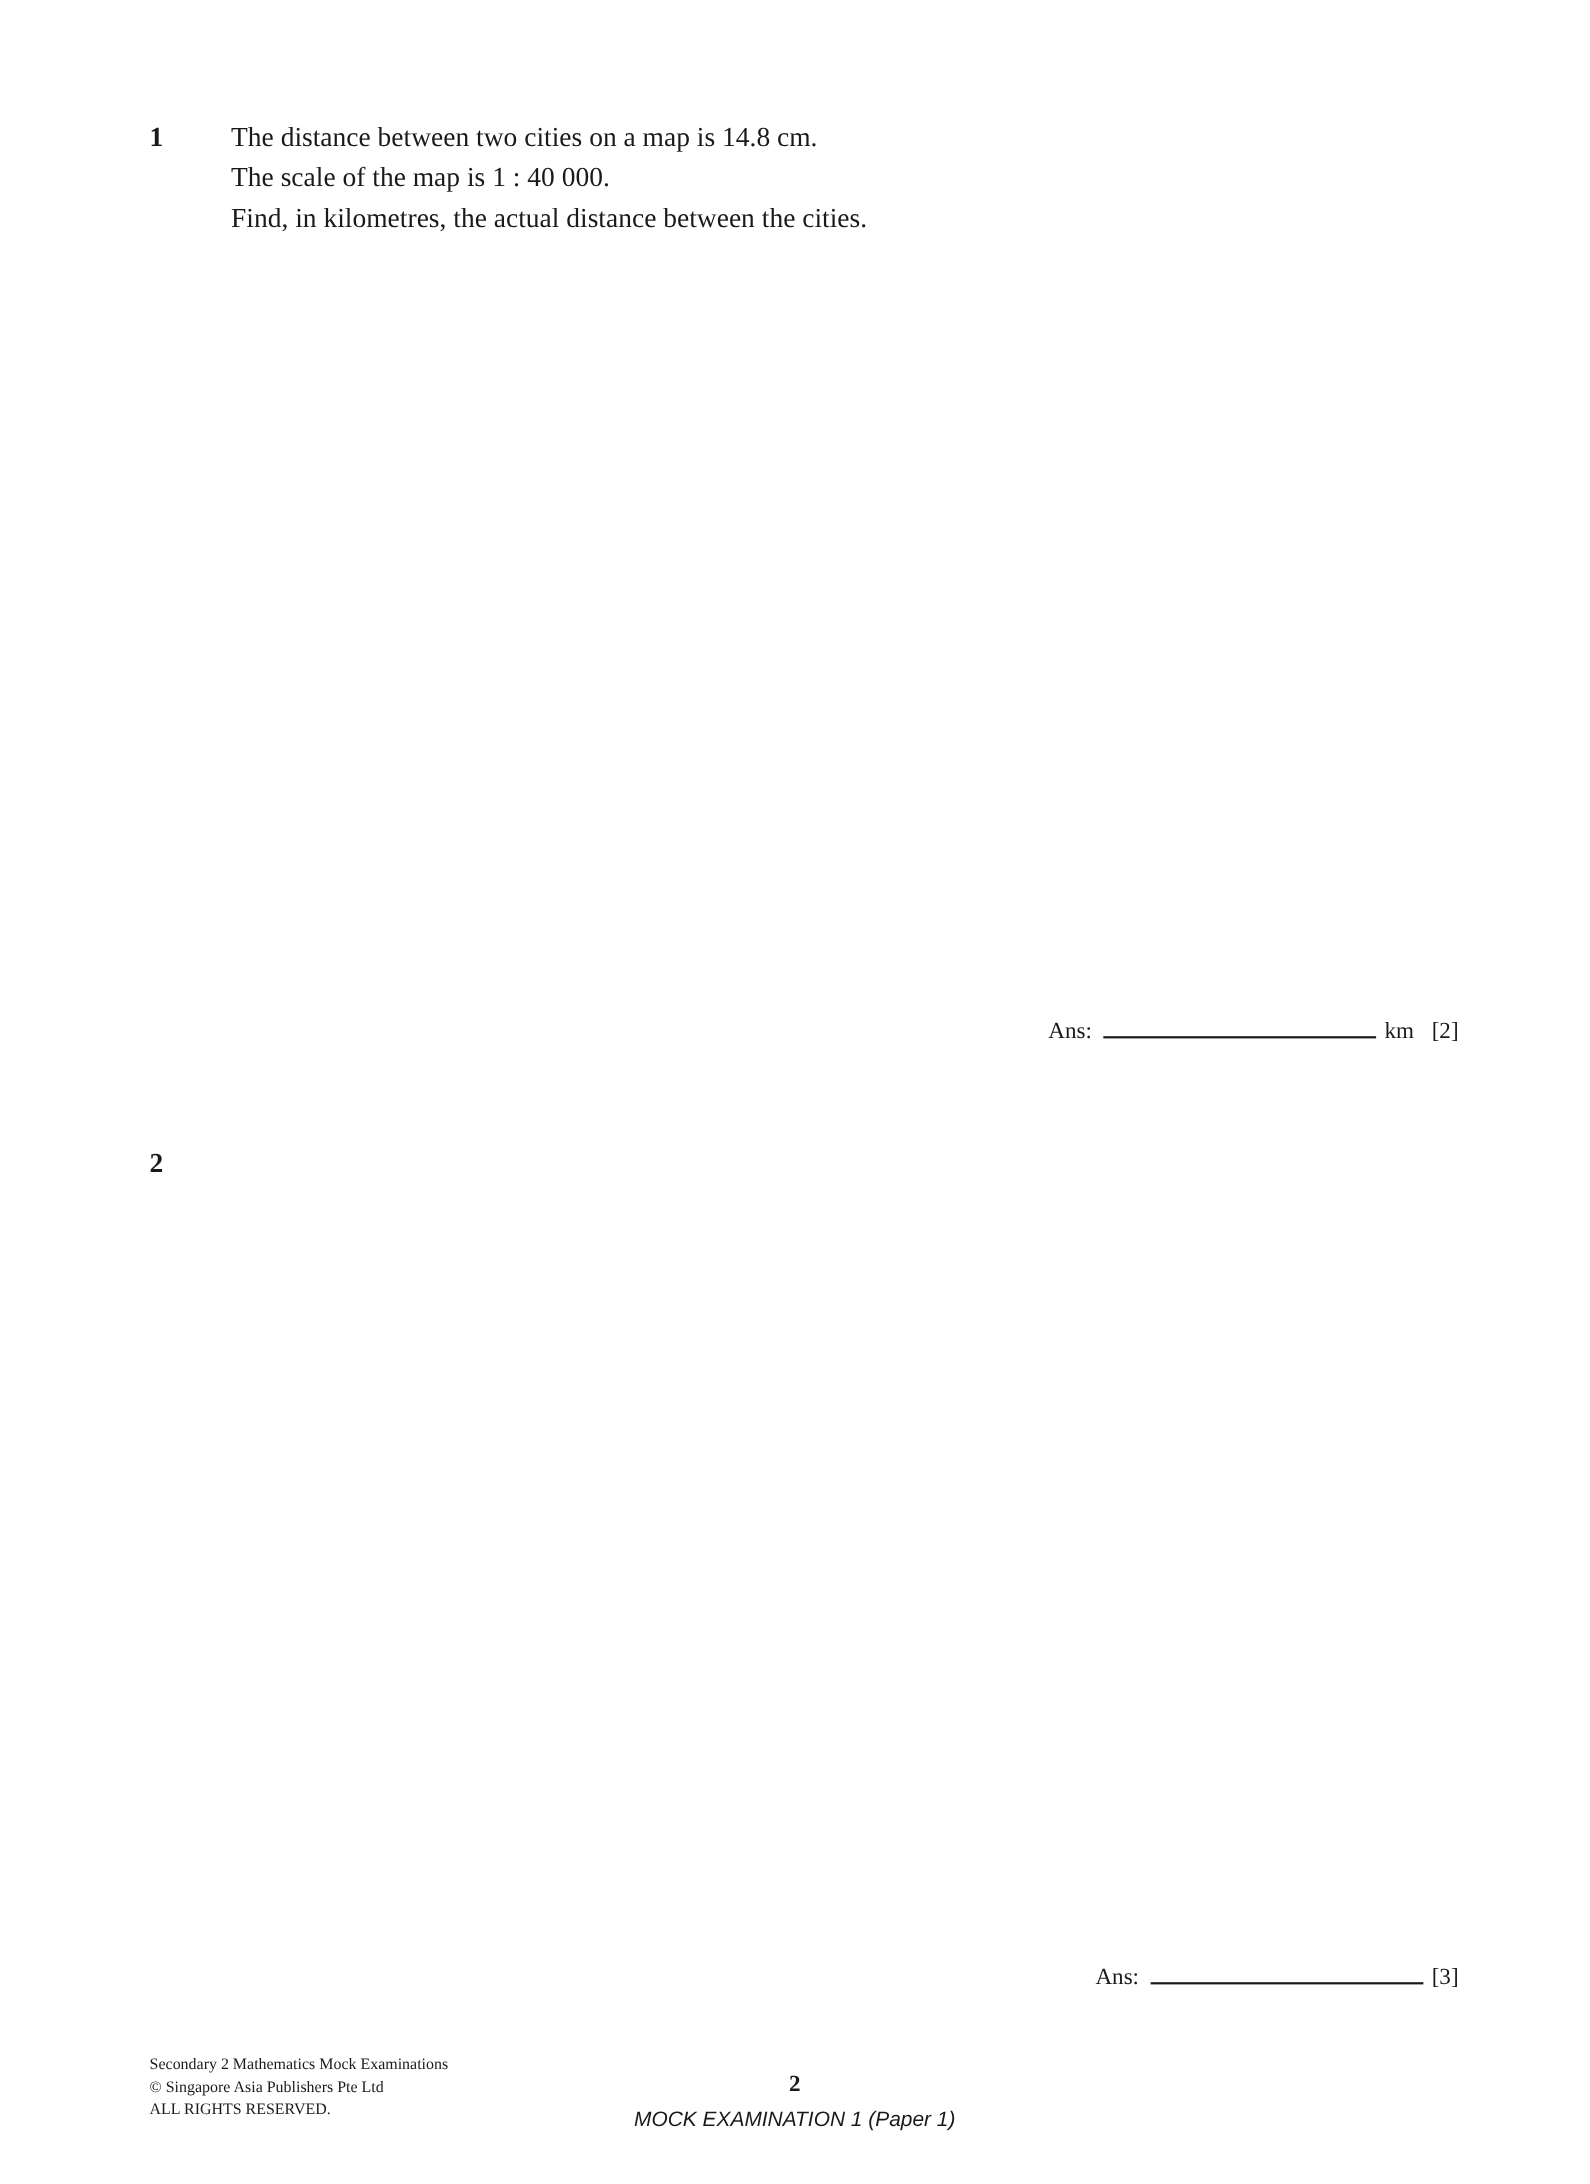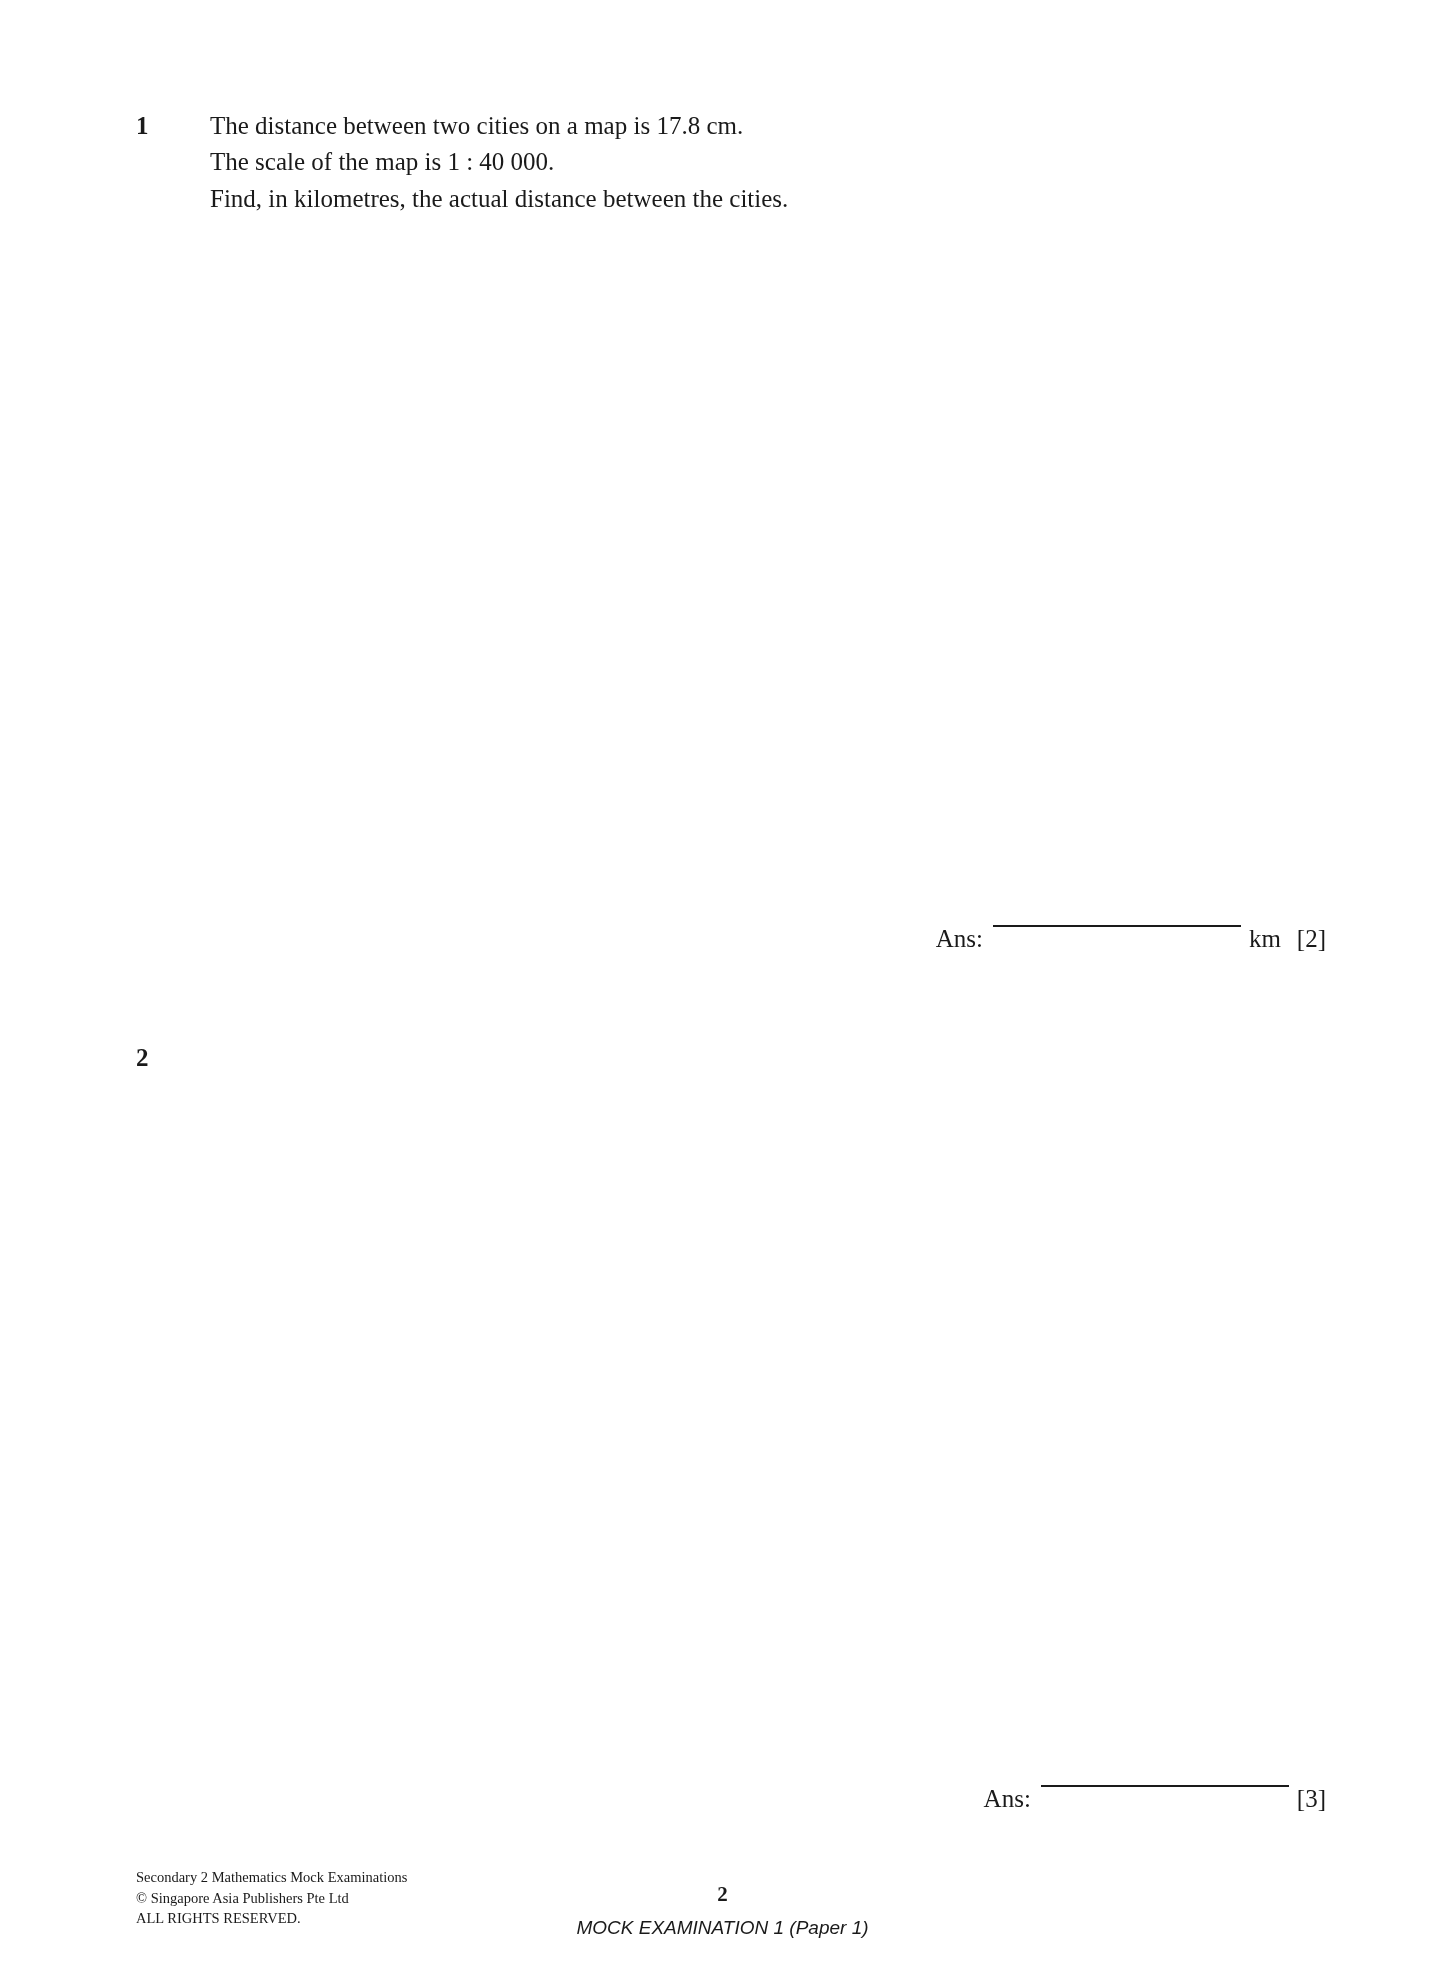--- a/index.html
+++ b/index.html
@@ -48,22 +48,22 @@
 
   
   i.var { font-style: italic; }
   sup.exp { font-size: 0.66em; vertical-align: super; line-height: 0; }
 
   
   .ans-row {
     position: absolute;
     right: 119px;
     display: flex;
-    align-items: flex-start;
-    font-size: 25px;
+    align-items: flex-end;
+    font-size: 21px;
     white-space: nowrap;
   }
   .ans-label { margin-right: 6px; }
   .ans-rule {
     display: inline-block;
     width: 248px;
     border-bottom: 2px solid #1a1a1a;
     height: 0;
     margin: 0 8px 6px 4px;
   }
@@ -109,21 +109,21 @@
 </style>
 </head>
 <body>
 
 <div class="page">
 
   <div class="question" style="top:108px;">
     <div class="q-head">
       <span class="q-num">1</span>
       <div class="q-lines">
-        <div class="q-line">The distance between two cities on a map is 17.8 cm.</div>
+        <div class="q-line">The distance between two cities on a map is 14.8 cm.</div>
         <div class="q-line">The scale of the map is 1 : 40 000.</div>
         <div class="q-line">Find, in kilometres, the actual distance between the cities.</div>
       </div>
     </div>
   </div>
 
   <div class="ans-row" style="top:925px;">
     <span class="ans-label">Ans:</span>
     <span class="ans-rule"></span>
     <span class="ans-unit">km</span>

